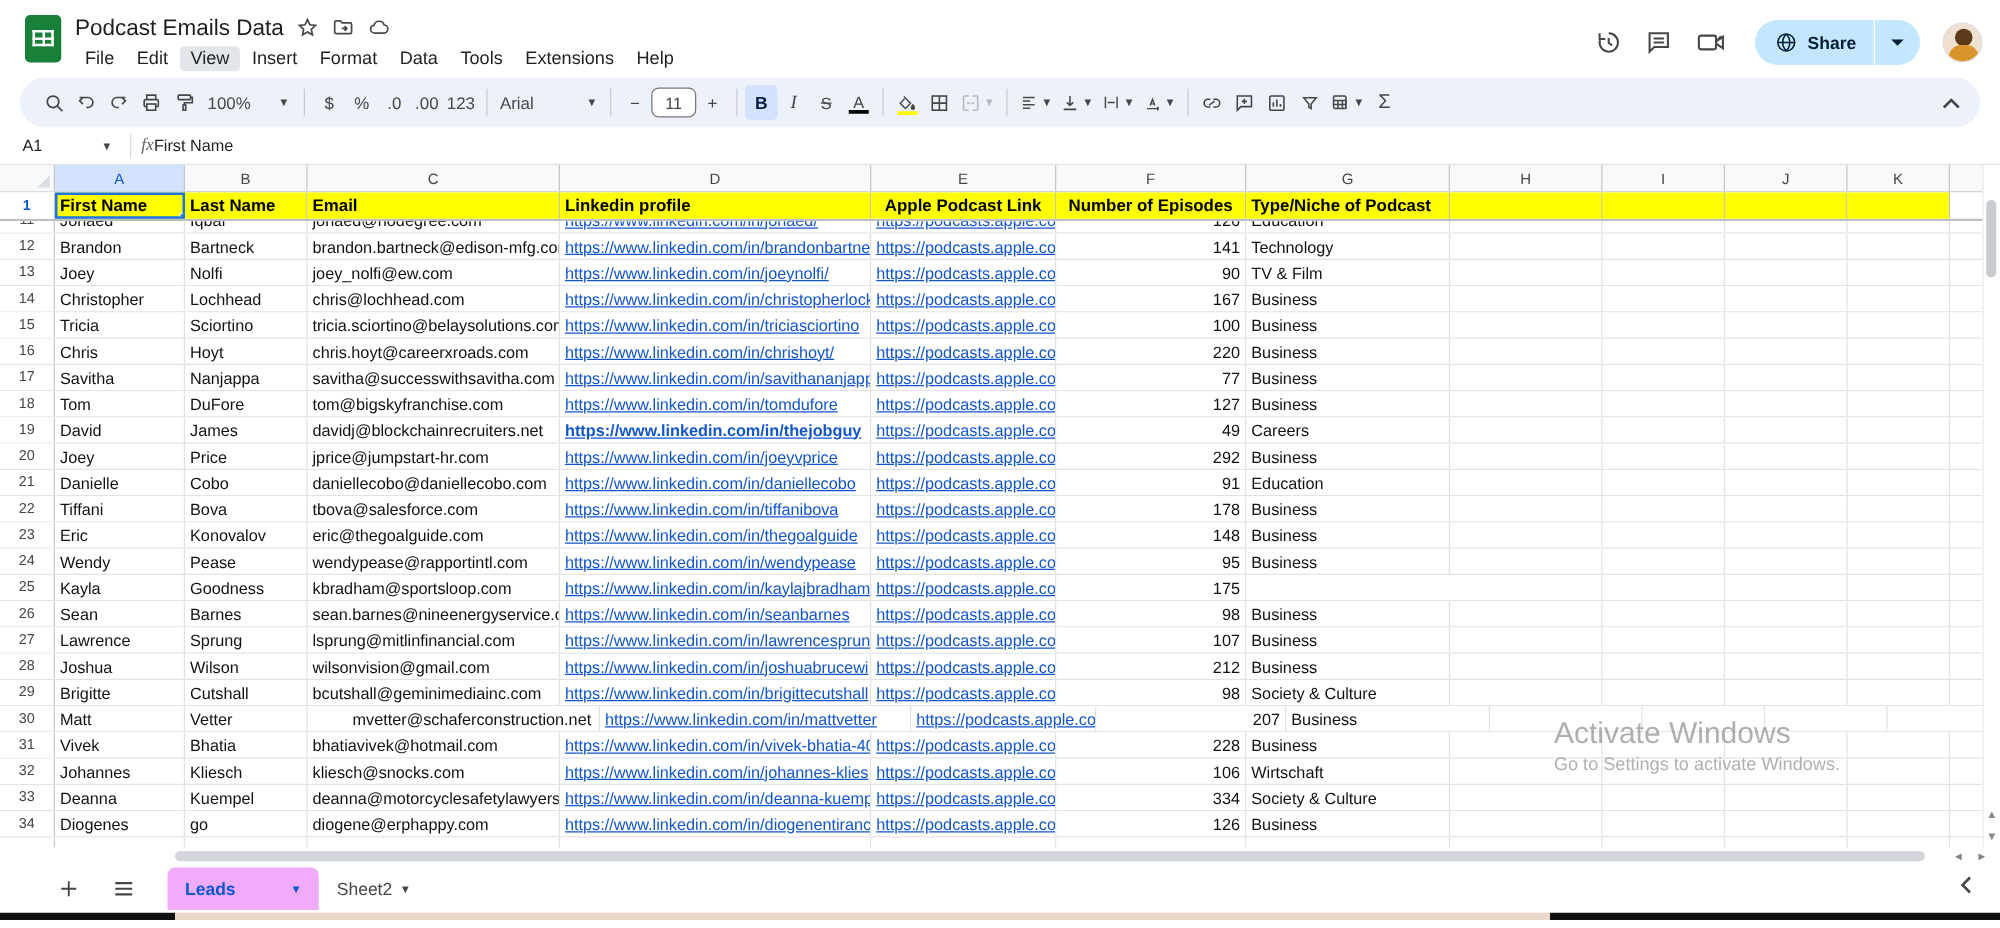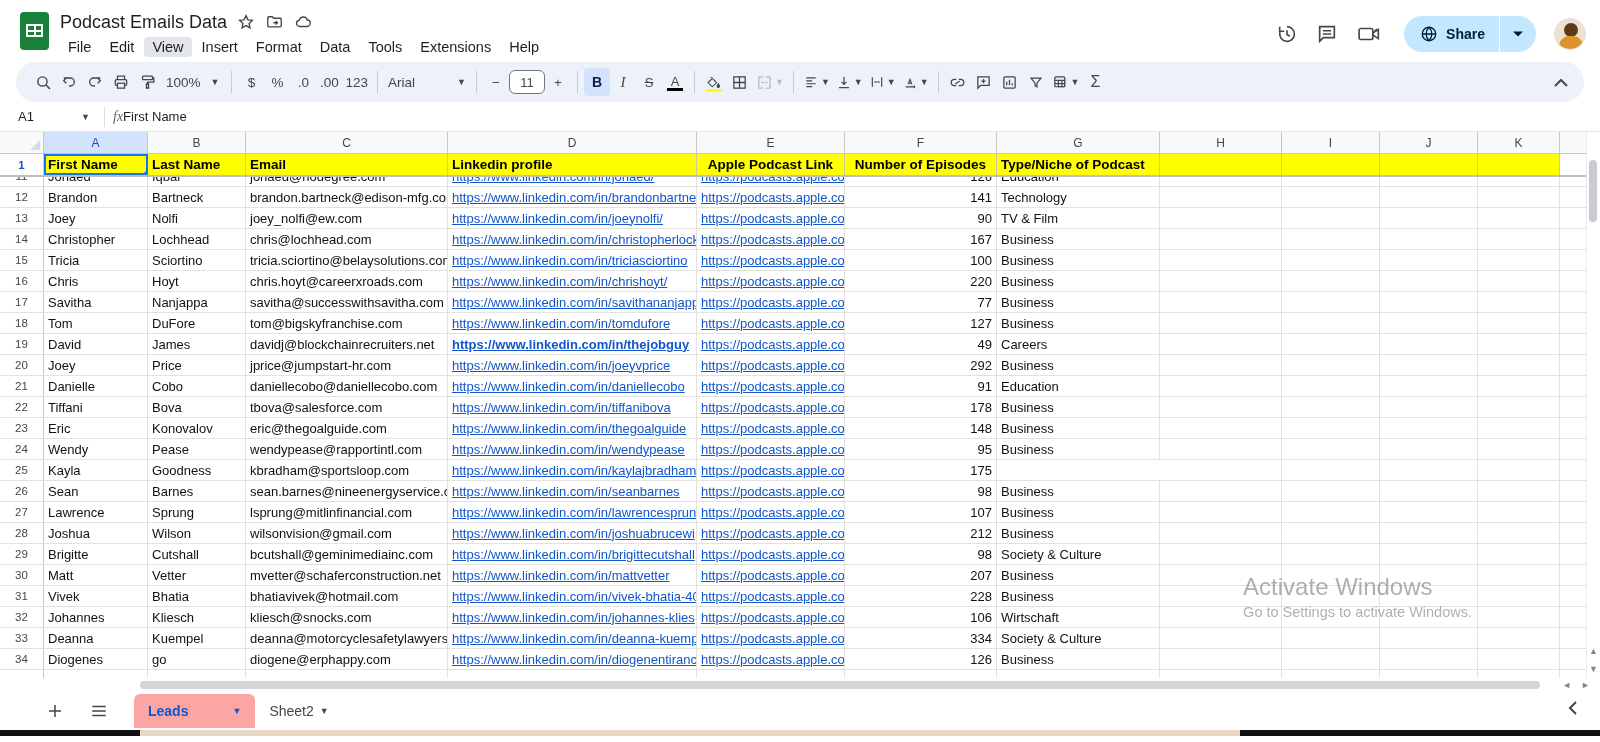--- a/index.html
+++ b/index.html
@@ -38,21 +38,21 @@
   
   .toolbar-wrap { padding:0 16px; }
   .toolbar { background:#edf2fa; border-radius:22px; height:40px; display:flex; align-items:center; padding:0 10px 0 14px; color:#444746; }
   .tb { display:flex; align-items:center; justify-content:center; min-width:26px; height:28px; padding:0 3px;
         border-radius:4px; font-size:13px; color:#444746; cursor:default; }
   .tb.text { font-size:13.5px; }
   .tb-dd { font-size:9px; color:#444746; margin-left:2px; }
   .tb-div { width:1px; height:22px; background:#c6cad1; margin:0 6px; }
   .tb.active { background:#d3e3fd; color:#041e49; }
   .tb.disabled { color:#b6bac0; }
-  .zoom-box { display:flex; align-items:center; gap:8px; padding:0 6px; font-size:13.5px; }
+  .zoom-box { display:flex; align-items:center; gap:20px; padding:0 6px; font-size:13.5px; }
   .font-box { display:flex; align-items:center; justify-content:space-between; width:86px; padding:0 4px; font-size:13.5px; }
   .size-box { width:36px; height:24px; border:1px solid #747775; border-radius:6px; background:#fff;
               display:flex; align-items:center; justify-content:center; font-size:13px; }
   .tb.bold-btn { font-weight:bold; font-size:14px; }
   .tb.italic-btn { font-style:italic; font-family:"Liberation Serif", serif; font-size:15px; }
   .tb.strike-btn { text-decoration:line-through; }
   .tb.color-btn { flex-direction:column; line-height:11px; padding-top:3px; }
   .color-bar { width:16px; height:3px; margin-top:1px; }
   .toolbar-spacer { flex:1; }
 
@@ -96,21 +96,21 @@
 
   
   .hscroll { height:14px; position:relative; background:#fff; }
   .hthumb { position:absolute; left:140px; top:3px; width:1400px; height:8px; background:#d2d5d9; border-radius:4px; }
   .harrows { position:absolute; right:10px; top:2px; display:flex; gap:10px; color:#80868b; font-size:9px; }
 
   
   .sheetbar { height:38px; display:flex; align-items:center; padding-left:46px; background:#fff; position:relative; }
   .sb-btn { color:#444746; margin-right:26px; }
   .tab { display:flex; align-items:center; gap:6px; padding:0 14px; height:34px; font-size:14px; color:#444746; border-radius:6px 6px 0 0; }
-  .tab.active { background:#fca5a5; color:#0b57d0; font-weight:bold;gap:44px; }
+  .tab.active { background:#f0abfc; color:#0b57d0; font-weight:bold;gap:44px; }
   .tab .dd { font-size:9px; }
   .sheetbar-right { position:absolute; right:22px; top:8px; color:#444746; }
 
   .bottom-strip { height:6px; display:flex; }
   .bs-black-l { width:140px; background:#111; }
   .bs-tan { flex:1; background:#e9d8c8; }
   .bs-black-r { width:360px; background:#111; }
 
   
   .watermark { position:absolute; right:128px; bottom:58px; color:rgba(110,110,110,0.55); pointer-events:none; }
@@ -657,21 +657,21 @@
         <div class="cell" style="width: 163px;">Society &amp; Culture</div>
         <div class="cell" style="width: 122px;"></div>
         <div class="cell" style="width: 98px;"></div>
         <div class="cell" style="width: 98px;"></div>
         <div class="cell" style="width: 82px;"></div>
       </div>
       <div class="sheet-row">
         <div class="row-num">30</div>
         <div class="cell" style="width: 104px;">Matt</div>
         <div class="cell" style="width: 98px;">Vetter</div>
-        <div class="cell" style="width: 202px;">mvetter@schaferconstruction.net</div>
+        <div class="cell" style="width: 202px; margin-left: 32px;">mvetter@schaferconstruction.net</div>
         <div class="cell link" style="width: 249px;">https://www.linkedin.com/in/mattvetter</div>
         <div class="cell link" style="width: 148px;">https://podcasts.apple.co</div>
         <div class="cell num" style="width: 152px;">207</div>
         <div class="cell" style="width: 163px;">Business</div>
         <div class="cell" style="width: 122px;"></div>
         <div class="cell" style="width: 98px;"></div>
         <div class="cell" style="width: 98px;"></div>
         <div class="cell" style="width: 82px;"></div>
       </div>
       <div class="sheet-row">

